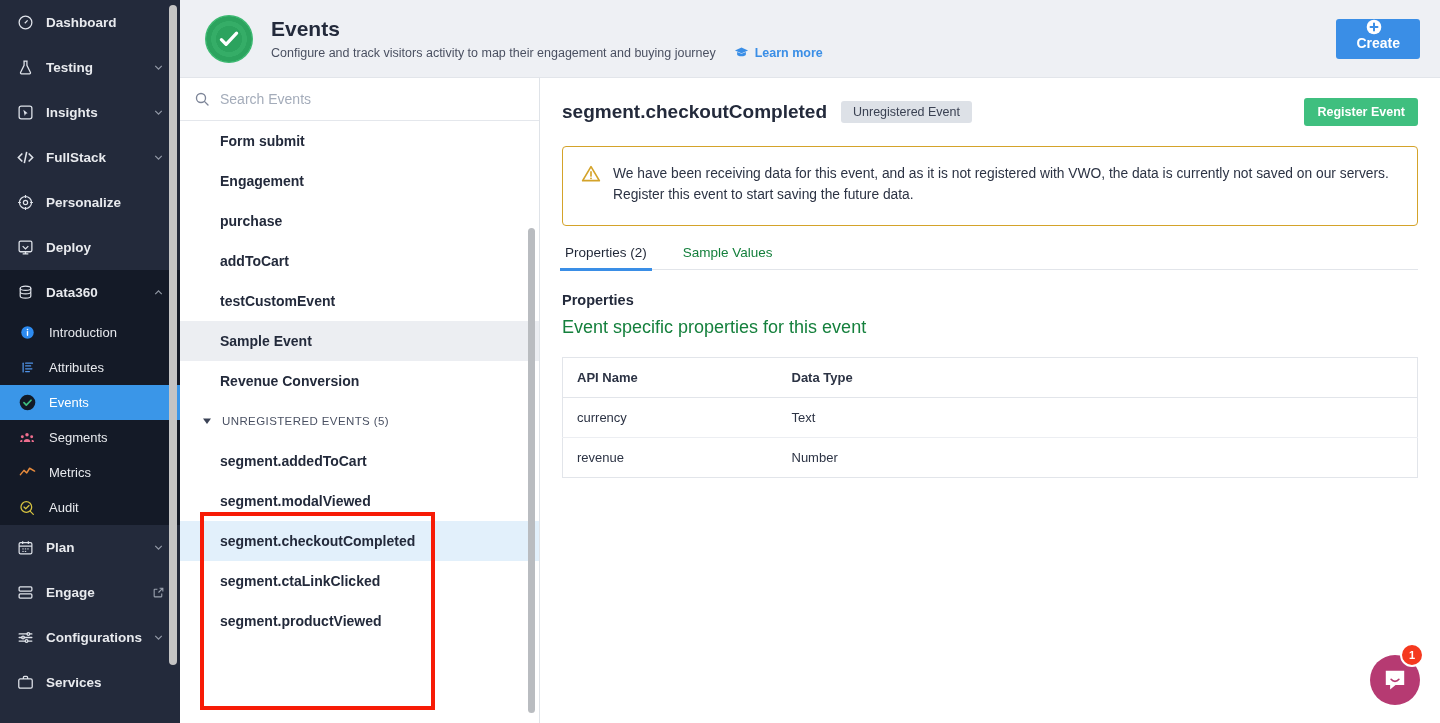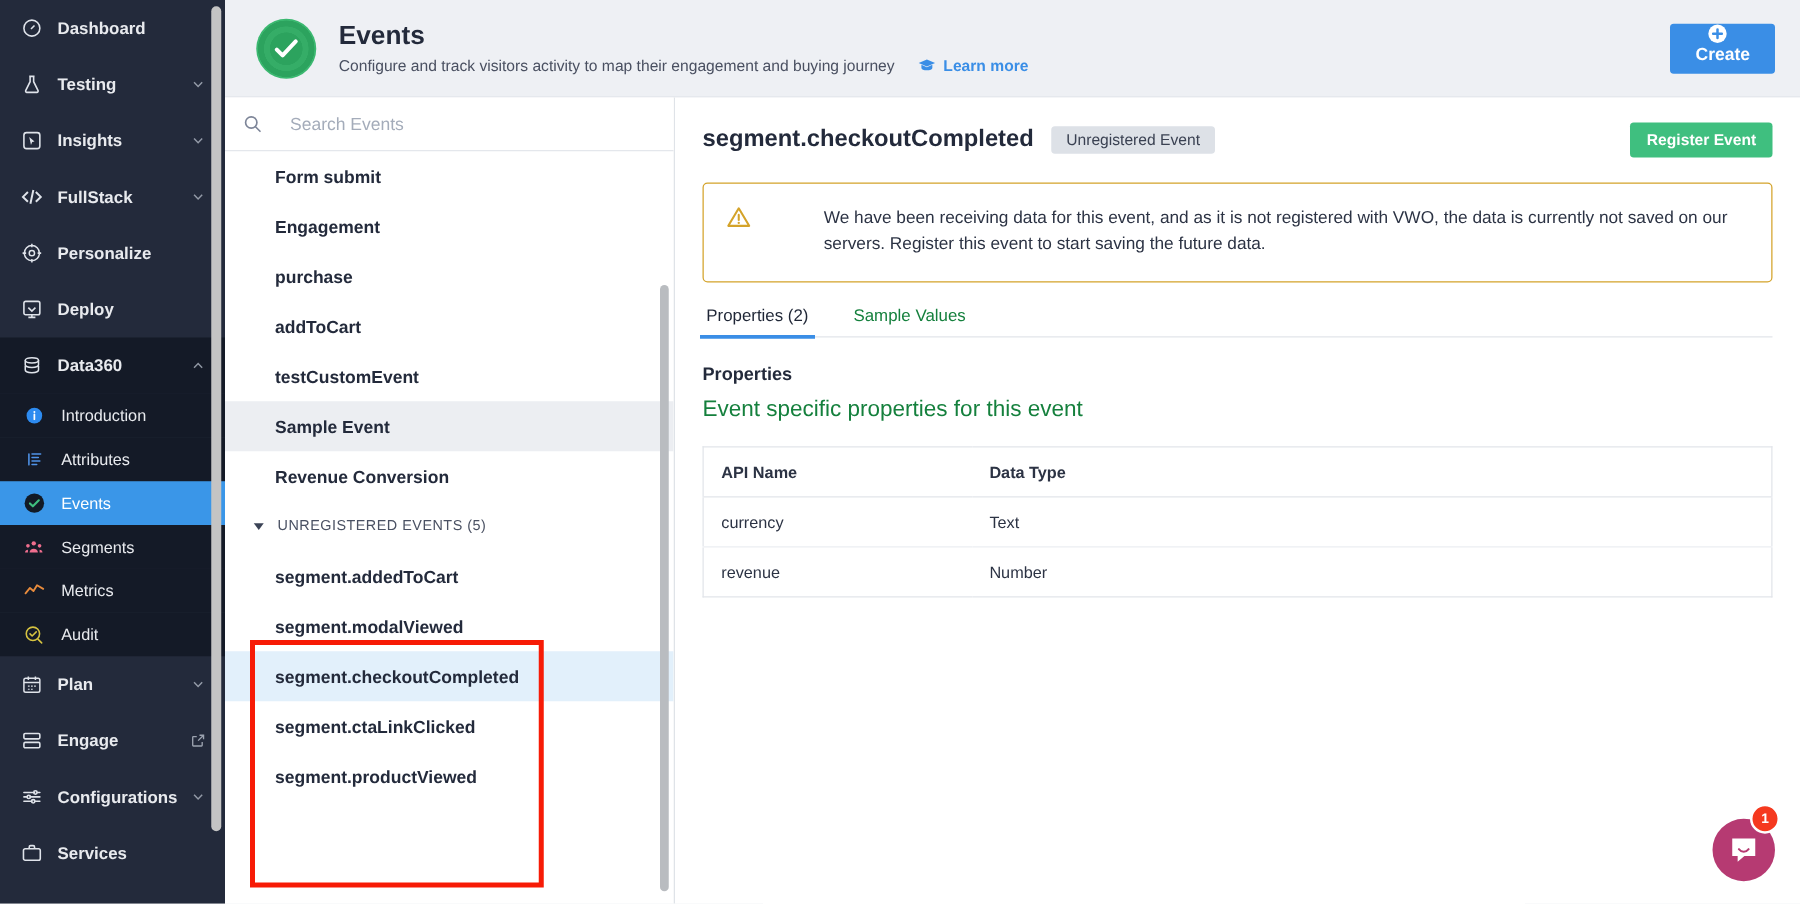--- a/index.html
+++ b/index.html
@@ -122,21 +122,20 @@
     padding: 0 14px;
     border-bottom: 1px solid #e4e7ec;
     background: #fff;
   }
   .searchbar .sico { margin-right: 10px; display: flex; }
   .searchbar input {
     border: none; outline: none; flex: 1;
     font-size: 14px; color: #232a3b;
     font-family: "Liberation Sans", sans-serif;
     background: transparent;
-    margin-left: 12px;
   }
   .searchbar input::placeholder { color: #a4acba; }
 
   .evlist { flex: 1; overflow: hidden; position: relative; padding-top: 0; }
   .ev-row {
     height: 40px;
     display: flex; align-items: center;
     padding-left: 40px;
     font-size: 14px; font-weight: bold;
     color: #232a3b;
@@ -190,21 +189,20 @@
     font-size: 12.5px; font-weight: bold; cursor: pointer;
     font-family: "Liberation Sans", sans-serif;
   }
   .warnbox {
     margin-top: 20px;
     border: 1px solid #d4a32a; border-radius: 4px;
     background: #fff;
     padding: 16px 18px;
     display: flex; align-items: flex-start;
     min-height: 80px;
-    gap: 46px;
   }
   .warnbox .wico { margin-right: 12px; flex: 0 0 20px; padding-top: 1px; }
   .warnbox .wtext {
     font-size: 13.8px; color: #2c3344; line-height: 1.55;
   }
   .tabs {
     margin-top: 19px;
     display: flex; align-items: flex-end;
     border-bottom: 1px solid #e2e5ea;
   }

